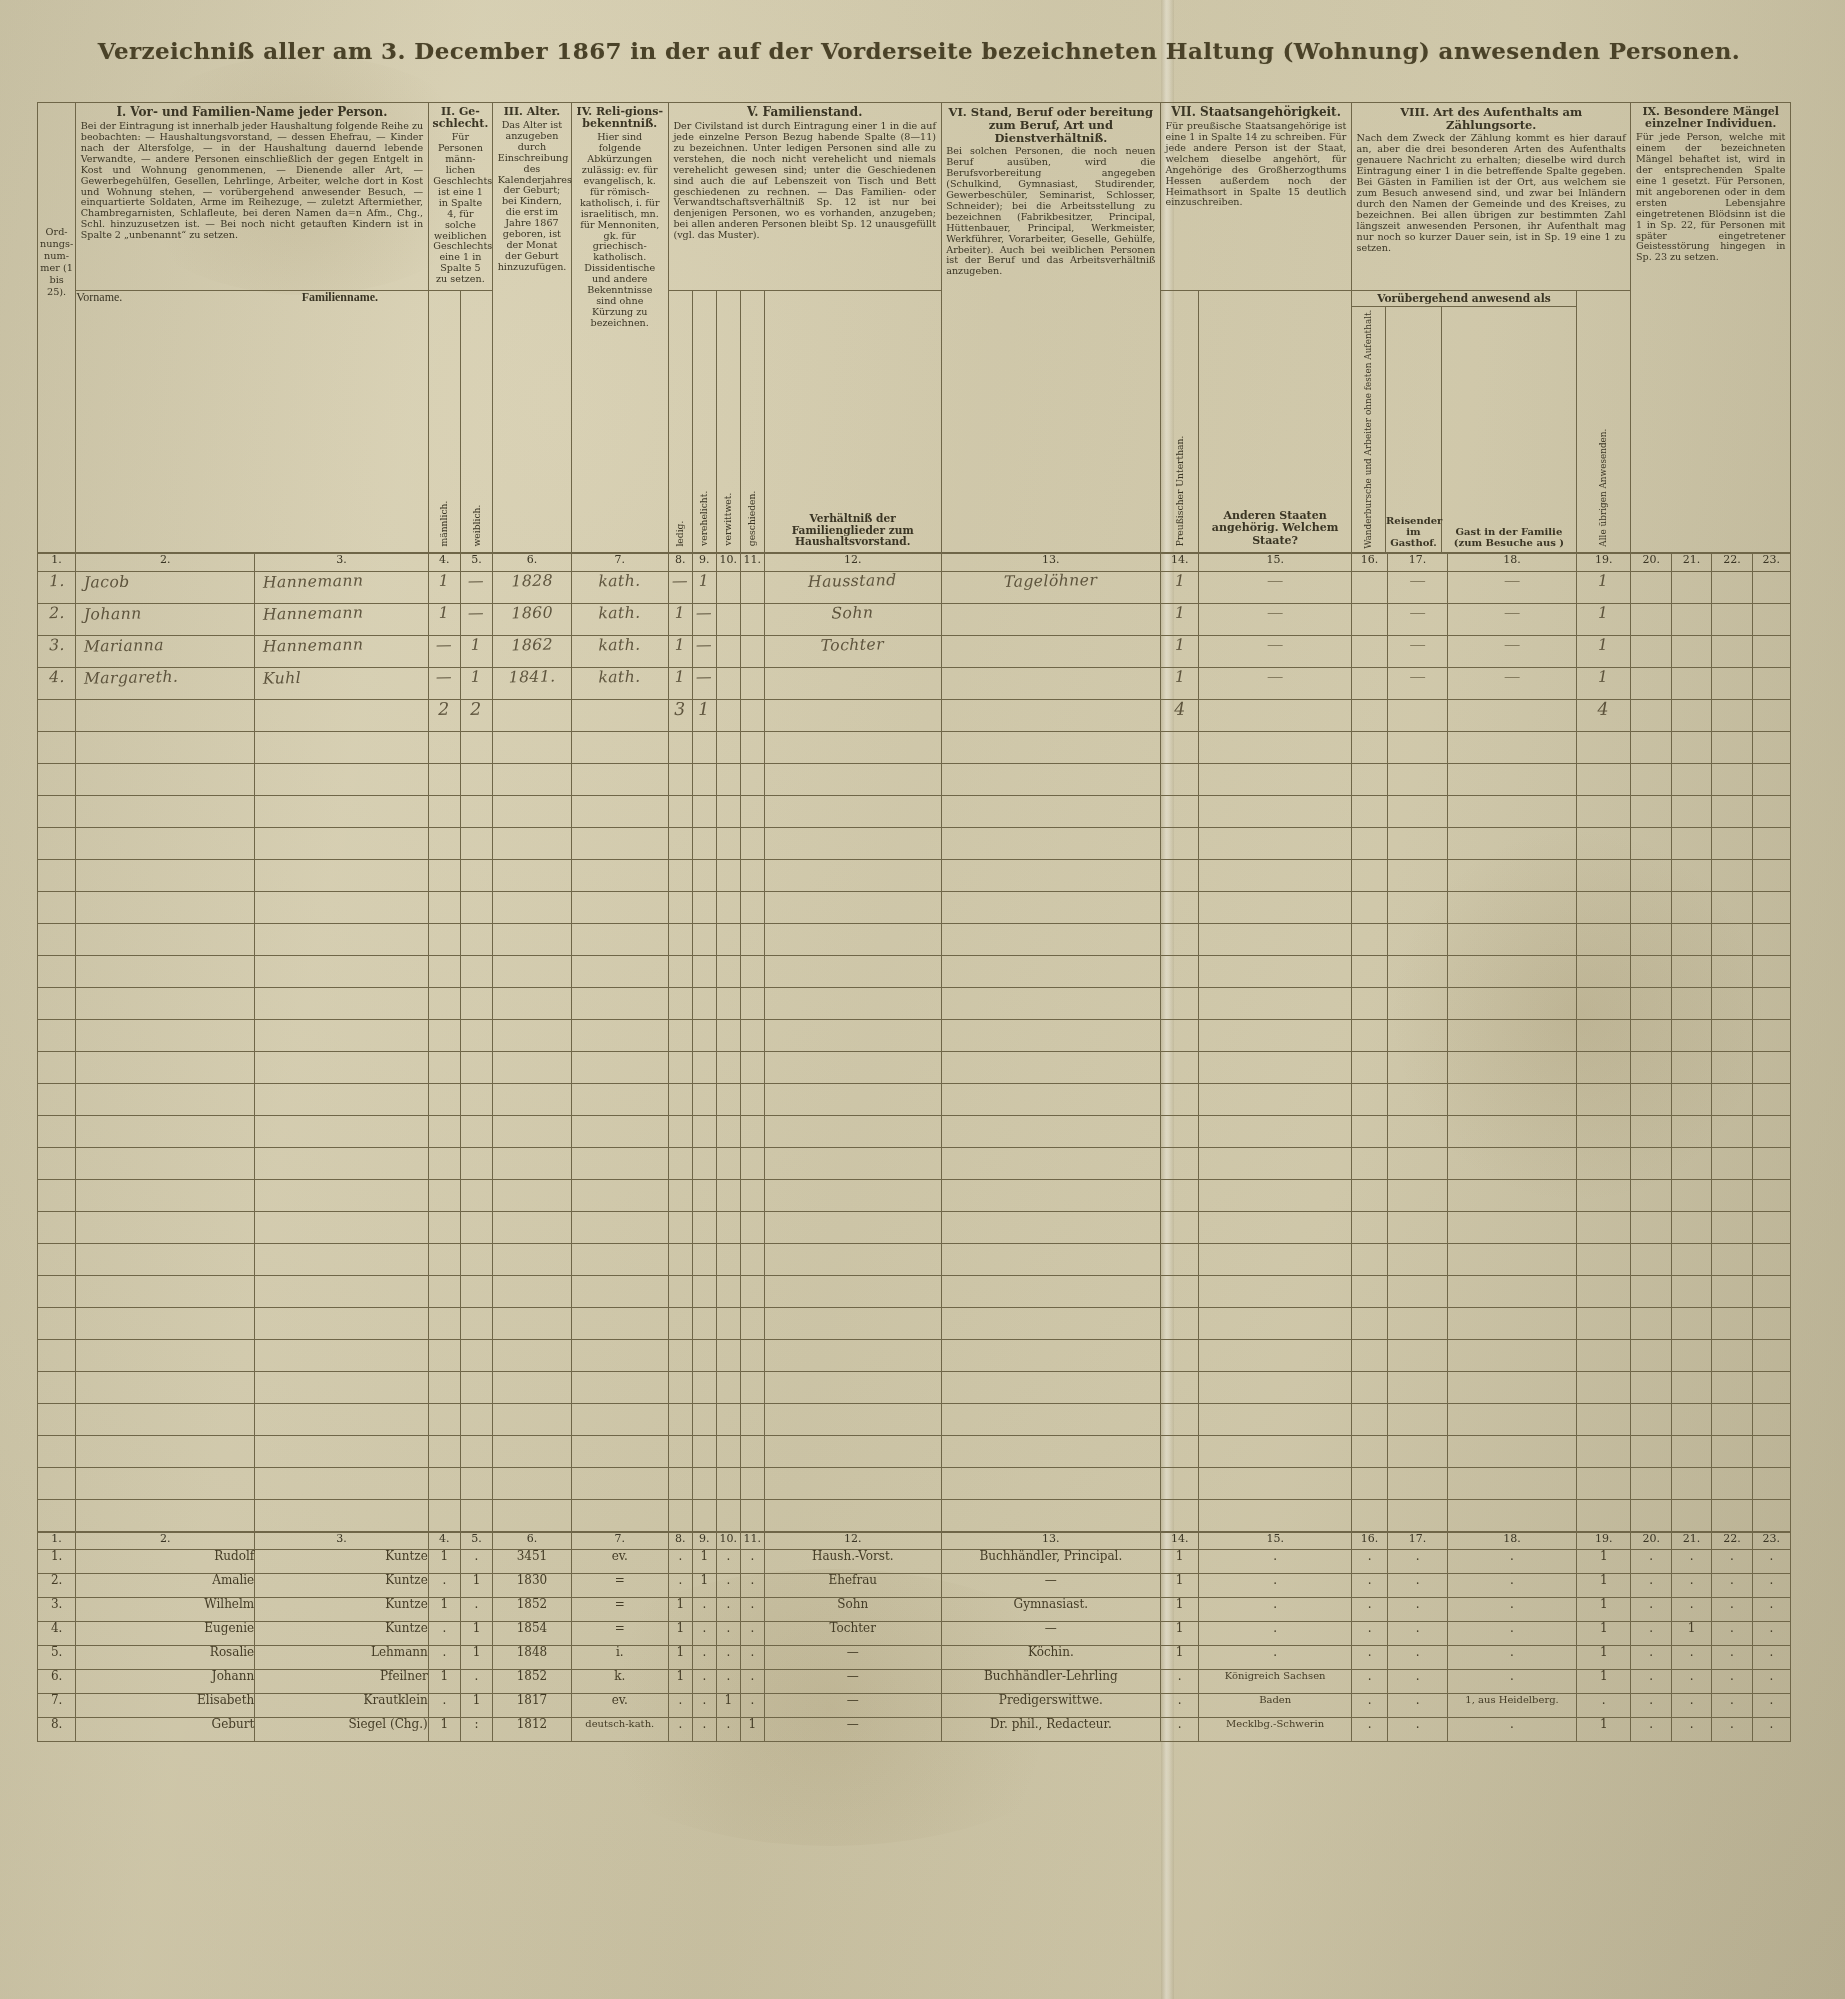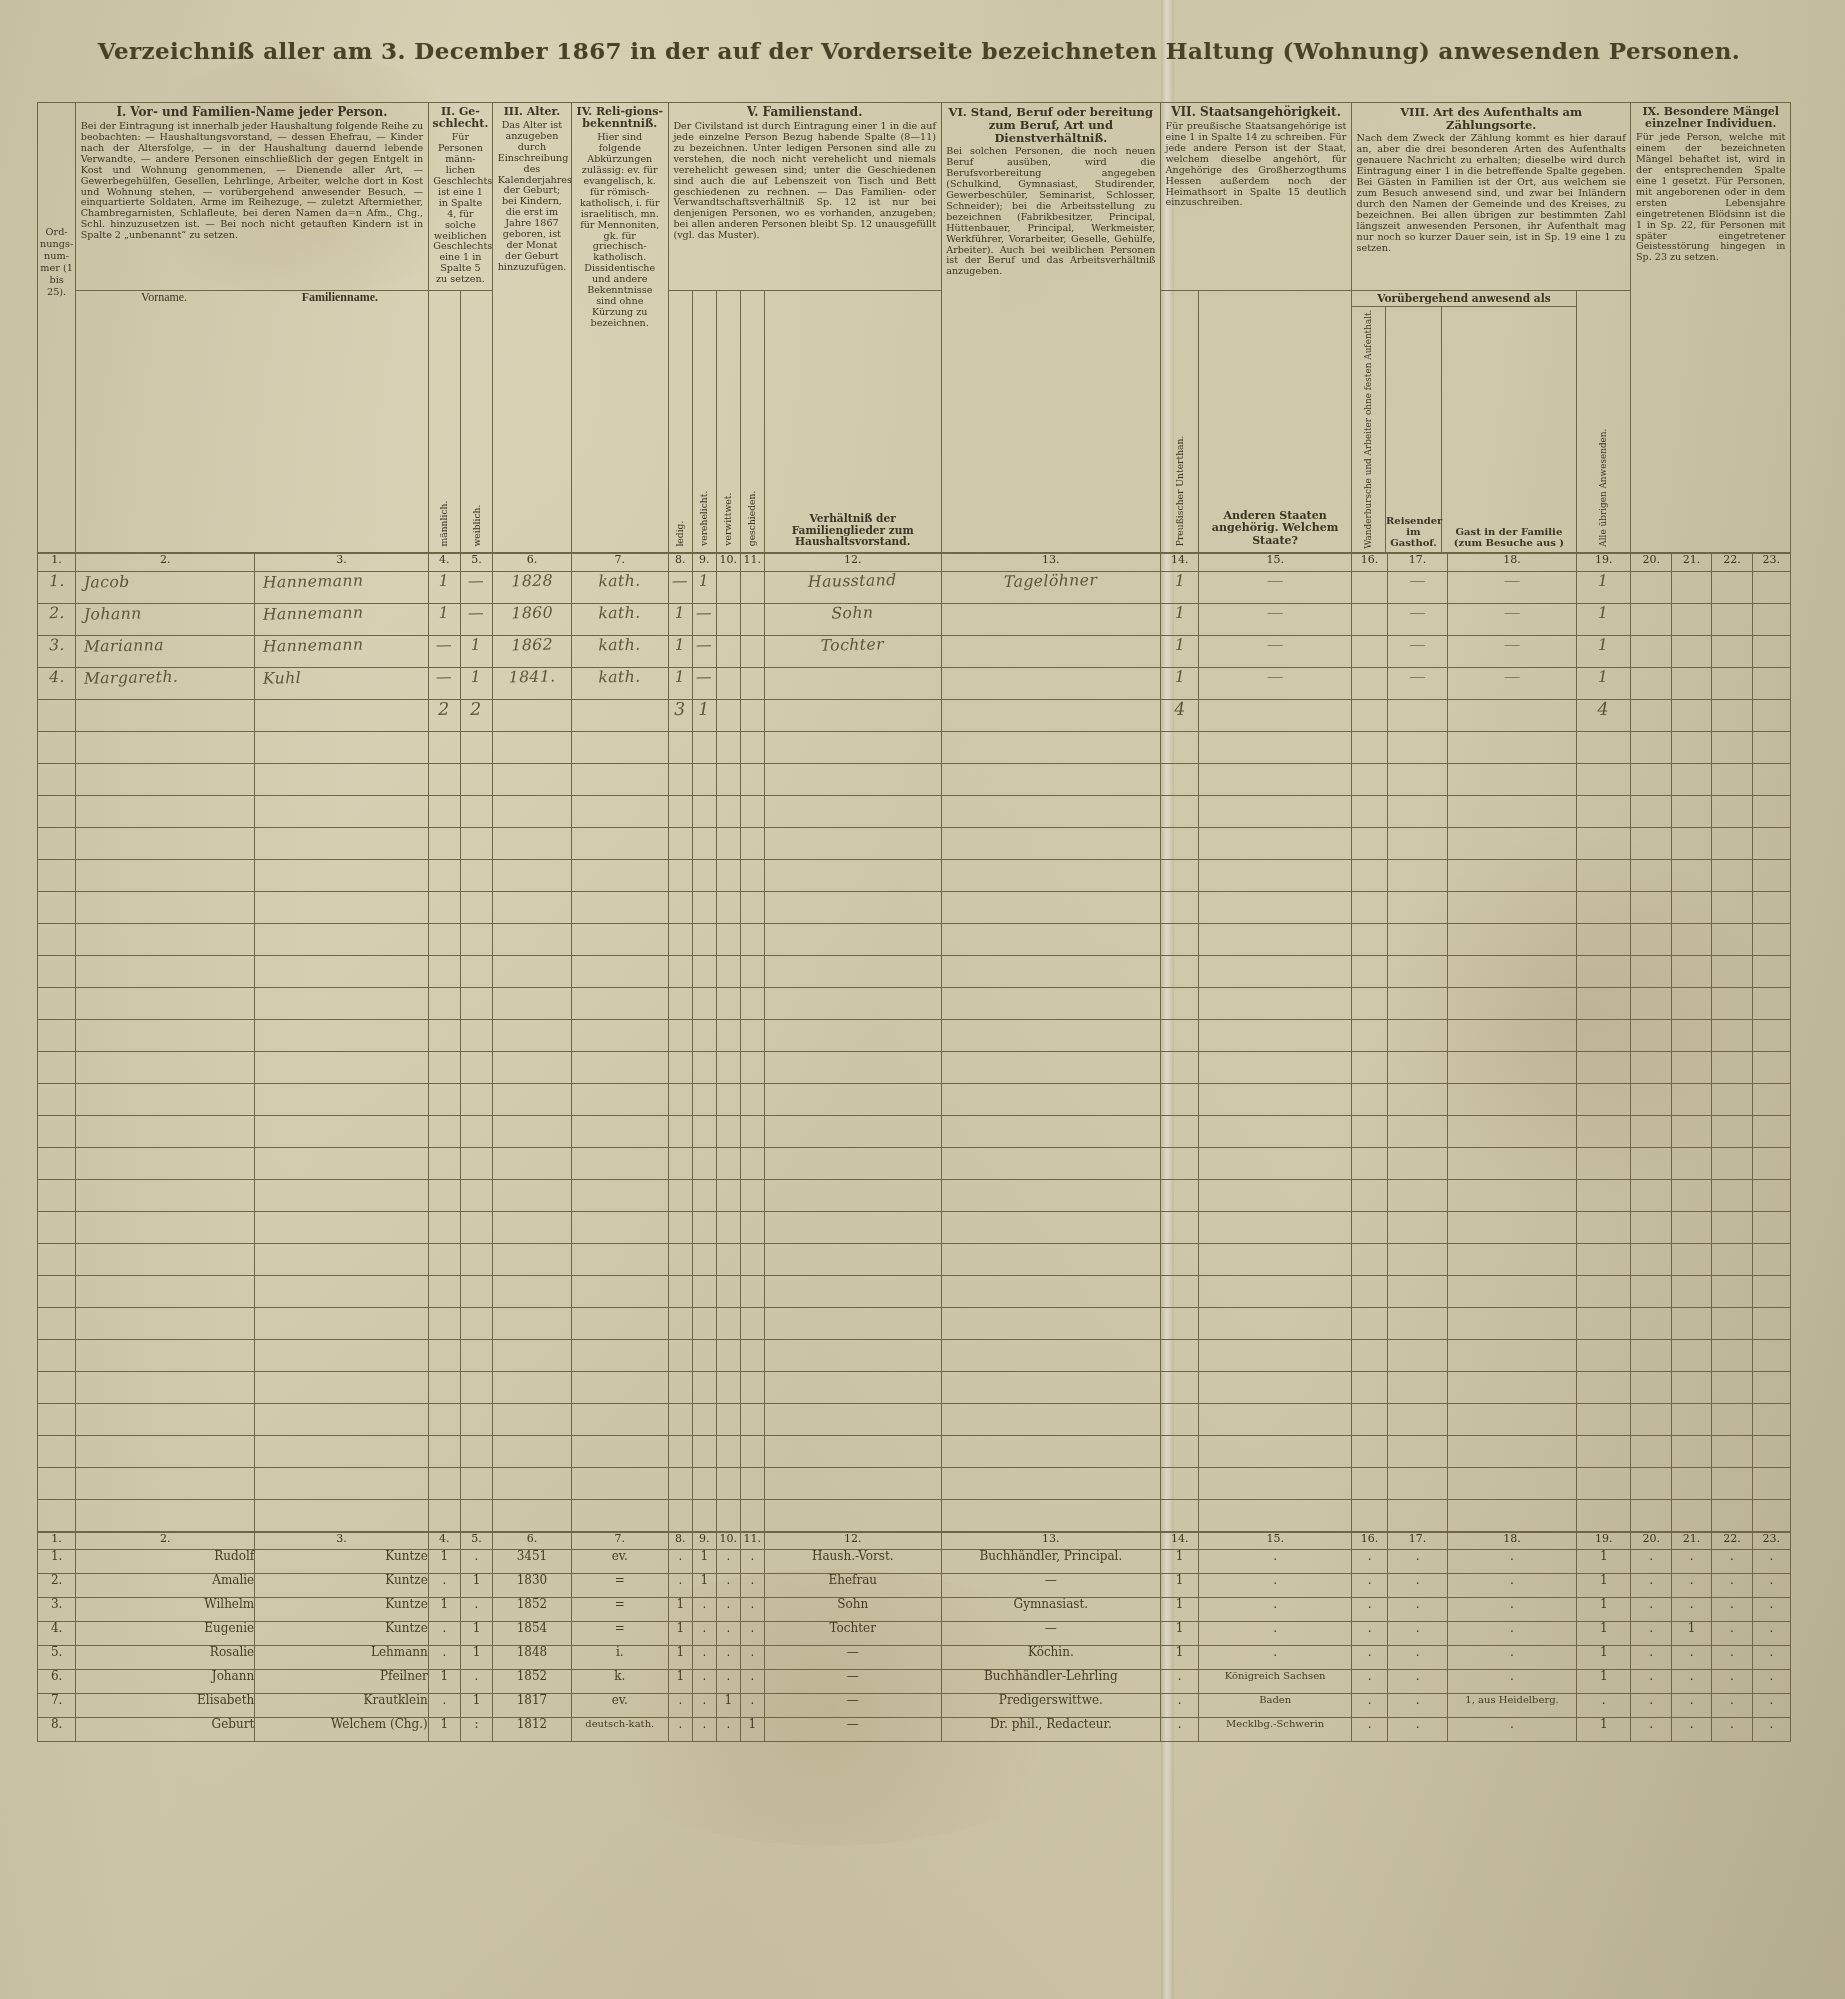--- a/index.html
+++ b/index.html
@@ -178,21 +178,21 @@
       <div style="font-weight:bold;font-size:11px;">IX. Besondere Mängel einzelner Individuen.</div>
       <div class="blurb">Für jede Person, welche mit einem der bezeichneten Mängel behaftet ist, wird in der entsprechenden Spalte eine 1 gesetzt. Für Personen, mit angeborenen oder in dem ersten Lebensjahre eingetretenen Blödsinn ist die 1 in Sp. 22, für Personen mit später eingetretener Geistesstörung hingegen in Sp. 23 zu setzen.</div>
     </td>
   </tr>
 
   <tr>
     <td colspan="2" style="height:59px">
       <table style="width:100%;border:0;border-collapse:collapse;">
         <tbody>
                 <tr>
-          <td style="border:0;width:50%;text-align:center;vertical-align:bottom;padding-bottom:5.5px;font-size:12px;">Vorname.</td>
+          <td style="border:0;width:50%;text-align:left;vertical-align:bottom;padding-bottom:5.5px;font-size:12px;">Vorname.</td>
           <td style="border:0;width:50%;text-align:center;vertical-align:bottom;padding-bottom:5.5px;font-size:12px;font-weight:bold;">Familienname.</td>
         </tr>
       </tbody>
             </table>
     </td>
     <td class="hdr" style="vertical-align:bottom;">
       <div class="rotwrap">
               <div class="rot">männlich.</div>
             </div>
     </td>
@@ -1329,21 +1329,21 @@
     <td>.</td>
     <td>.</td>
     <td>.</td>
     <td>.</td>
     <td>.</td>
   </tr>
 
   <tr class="mini">
     <td>8.</td>
     <td class="l">Geburt</td>
-    <td class="l">Welchem (Chg.)</td>
+    <td class="l">Siegel (Chg.)</td>
     <td>1</td>
     <td>:</td>
     <td>1812</td>
     <td class="small">deutsch-kath.</td>
     <td>.</td>
     <td>.</td>
     <td>.</td>
     <td>1</td>
     <td>—</td>
     <td>Dr. phil., Redacteur.</td>

